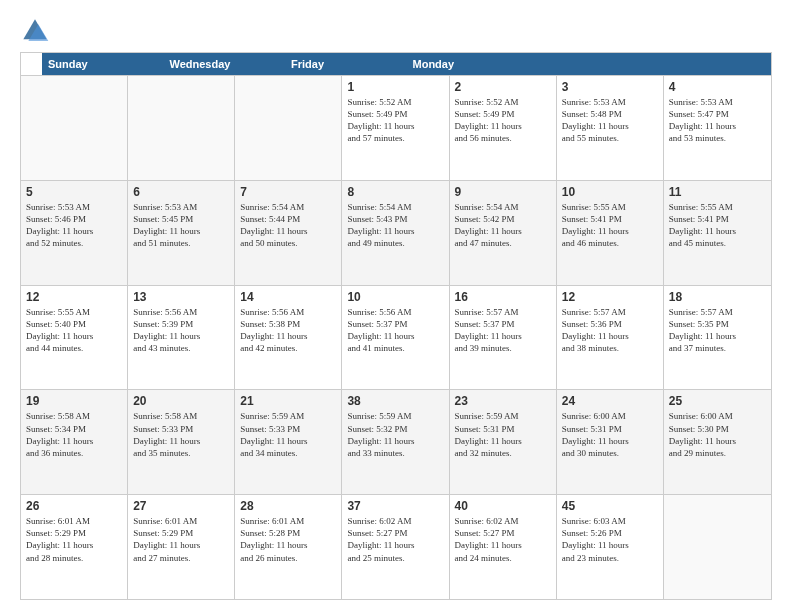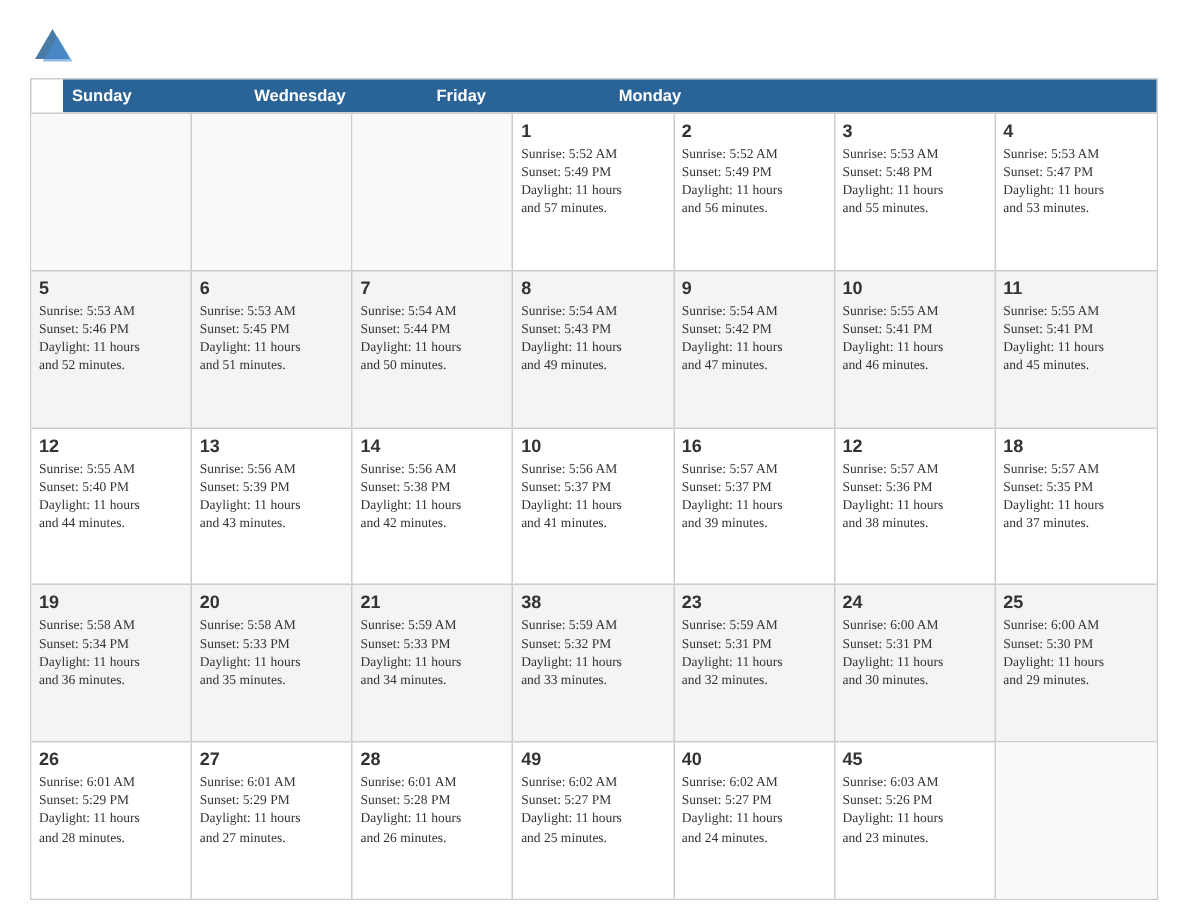--- a/index.html
+++ b/index.html
@@ -357,21 +357,21 @@
 and 27 minutes.</div>
           </div>
           <div class="cal-cell">
             <div class="day-num">28</div>
             <div class="cell-info" style="white-space: pre-line;">Sunrise: 6:01 AM
 Sunset: 5:28 PM
 Daylight: 11 hours
 and 26 minutes.</div>
           </div>
           <div class="cal-cell">
-            <div class="day-num">49</div>
+            <div class="day-num">37</div>
             <div class="cell-info" style="white-space: pre-line;">Sunrise: 6:02 AM
 Sunset: 5:27 PM
 Daylight: 11 hours
 and 25 minutes.</div>
           </div>
           <div class="cal-cell">
             <div class="day-num">40</div>
             <div class="cell-info" style="white-space: pre-line;">Sunrise: 6:02 AM
 Sunset: 5:27 PM
 Daylight: 11 hours

